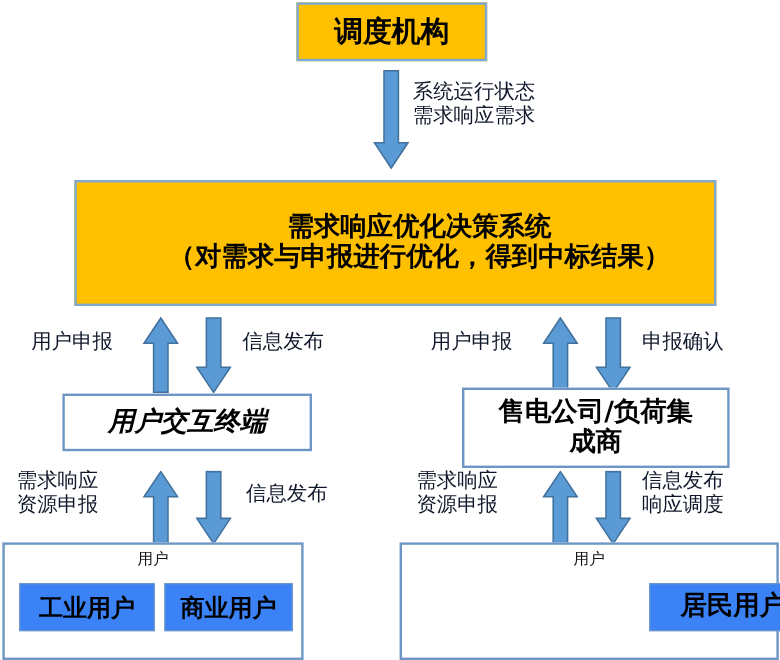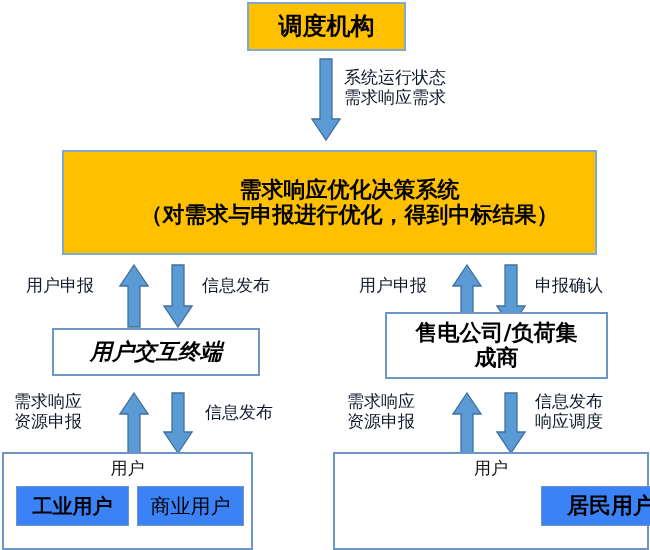--- a/index.html
+++ b/index.html
@@ -47,21 +47,21 @@
     line-height: 1.16;
     color: #0f172a;
     white-space: pre;
     text-align: left;
   }
   .arrow {
     position: absolute;
   }
   .grp-title {
     position: absolute;
-    font-size: 17px;
+    font-size: 13px;
     line-height: 1;
     color: #111111;
     text-align: center;
     width: 100%;
     left: 0;
   }
 </style>
 </head>
 <body>
 
@@ -111,39 +111,39 @@
       <polygon points="9,1 21,1 21,40 29,40 15,61 1,40 9,40" fill="#5B9BD5" stroke="#41719C" stroke-width="1.3"></polygon>
     </svg>
   </div>
   <div class="label" style="left:205px; top:403px;"><span>信息发布</span></div>
 
   <div class="box box-white" style="left:2px; top:452px; width:251px; height:98px; display:block;">
     <div class="grp-title" style="top:6px;">用户</div>
     <div class="box box-white-thin" style="left:12px; top:32px; width:113px; height:40px; font-size:20px; font-weight:bold;">
       <span>工业用户</span>
     </div>
-    <div class="box box-white-thin" style="left:133px; top:32px; width:107px; height:40px; font-size:20px; font-weight:normal;">
+    <div class="box box-white-thin" style="left:133px; top:32px; width:107px; height:40px; font-size:20px; font-weight:bold;">
       <span>商业用户</span>
     </div>
   </div>
 
   <div class="label" style="left:359px; top:276px;"><span>用户申报</span></div>
   <div class="arrow" style="left:452px; top:264px; width:30px; height:64px;">
     <svg width="30" height="64" viewBox="0 0 30 64">
       <polygon points="15,1 29,22 21,22 21,63 9,63 9,22 1,22" fill="#5B9BD5" stroke="#41719C" stroke-width="1.3"></polygon>
     </svg>
   </div>
   <div class="arrow" style="left:496px; top:264px; width:30px; height:64px;">
     <svg width="30" height="64" viewBox="0 0 30 64">
       <polygon points="9,1 21,1 21,42 29,42 15,63 1,42 9,42" fill="#5B9BD5" stroke="#41719C" stroke-width="1.3"></polygon>
     </svg>
   </div>
   <div class="label" style="left:535px; top:276px;text-align:center;"><span>申报确认</span></div>
 
-  <div class="box box-white" style="left:385px; top:312px; width:223px; height:67px; font-size:22px; font-weight:bold; flex-direction:column;">
+  <div class="box box-white" style="left:385px; top:323px; width:223px; height:67px; font-size:22px; font-weight:bold; flex-direction:column;">
     <span>售电公司/负荷集</span>
     <span>成商</span>
   </div>
 
   <div class="label" style="left:347px; top:392px;"><span>需求响应</span><br><span>资源申报</span></div>
   <div class="arrow" style="left:452px; top:392px; width:30px; height:62px;">
     <svg width="30" height="62" viewBox="0 0 30 62">
       <polygon points="15,1 29,22 21,22 21,61 9,61 9,22 1,22" fill="#5B9BD5" stroke="#41719C" stroke-width="1.3"></polygon>
     </svg>
   </div>

